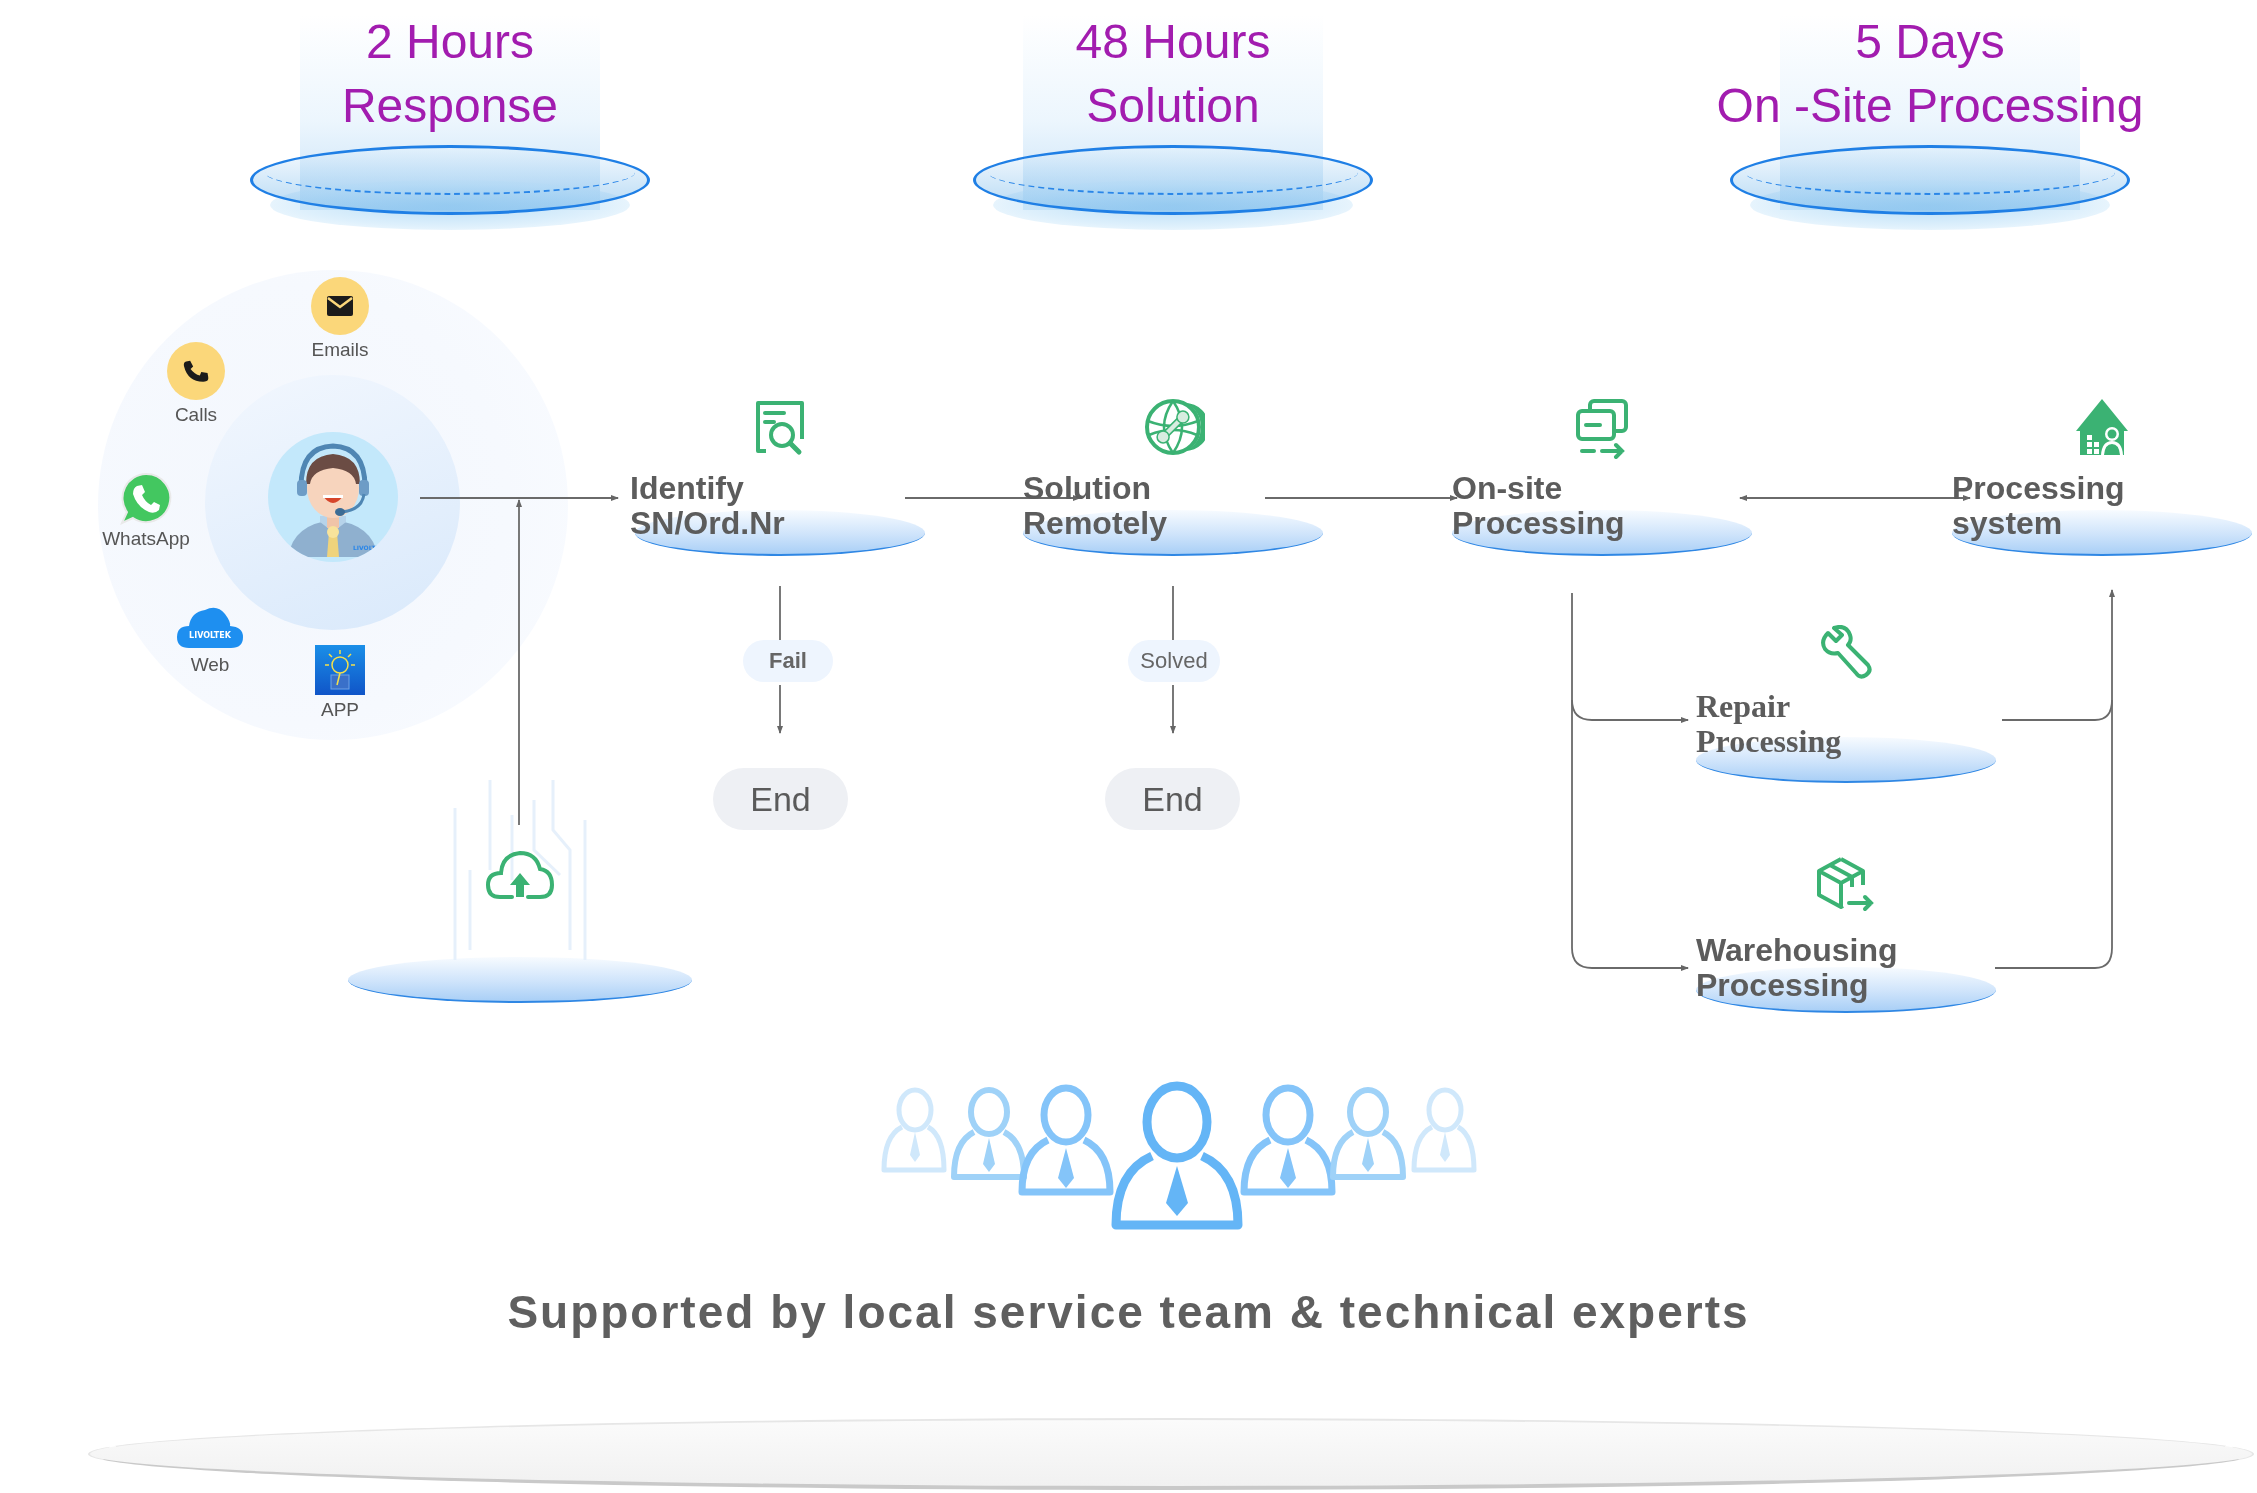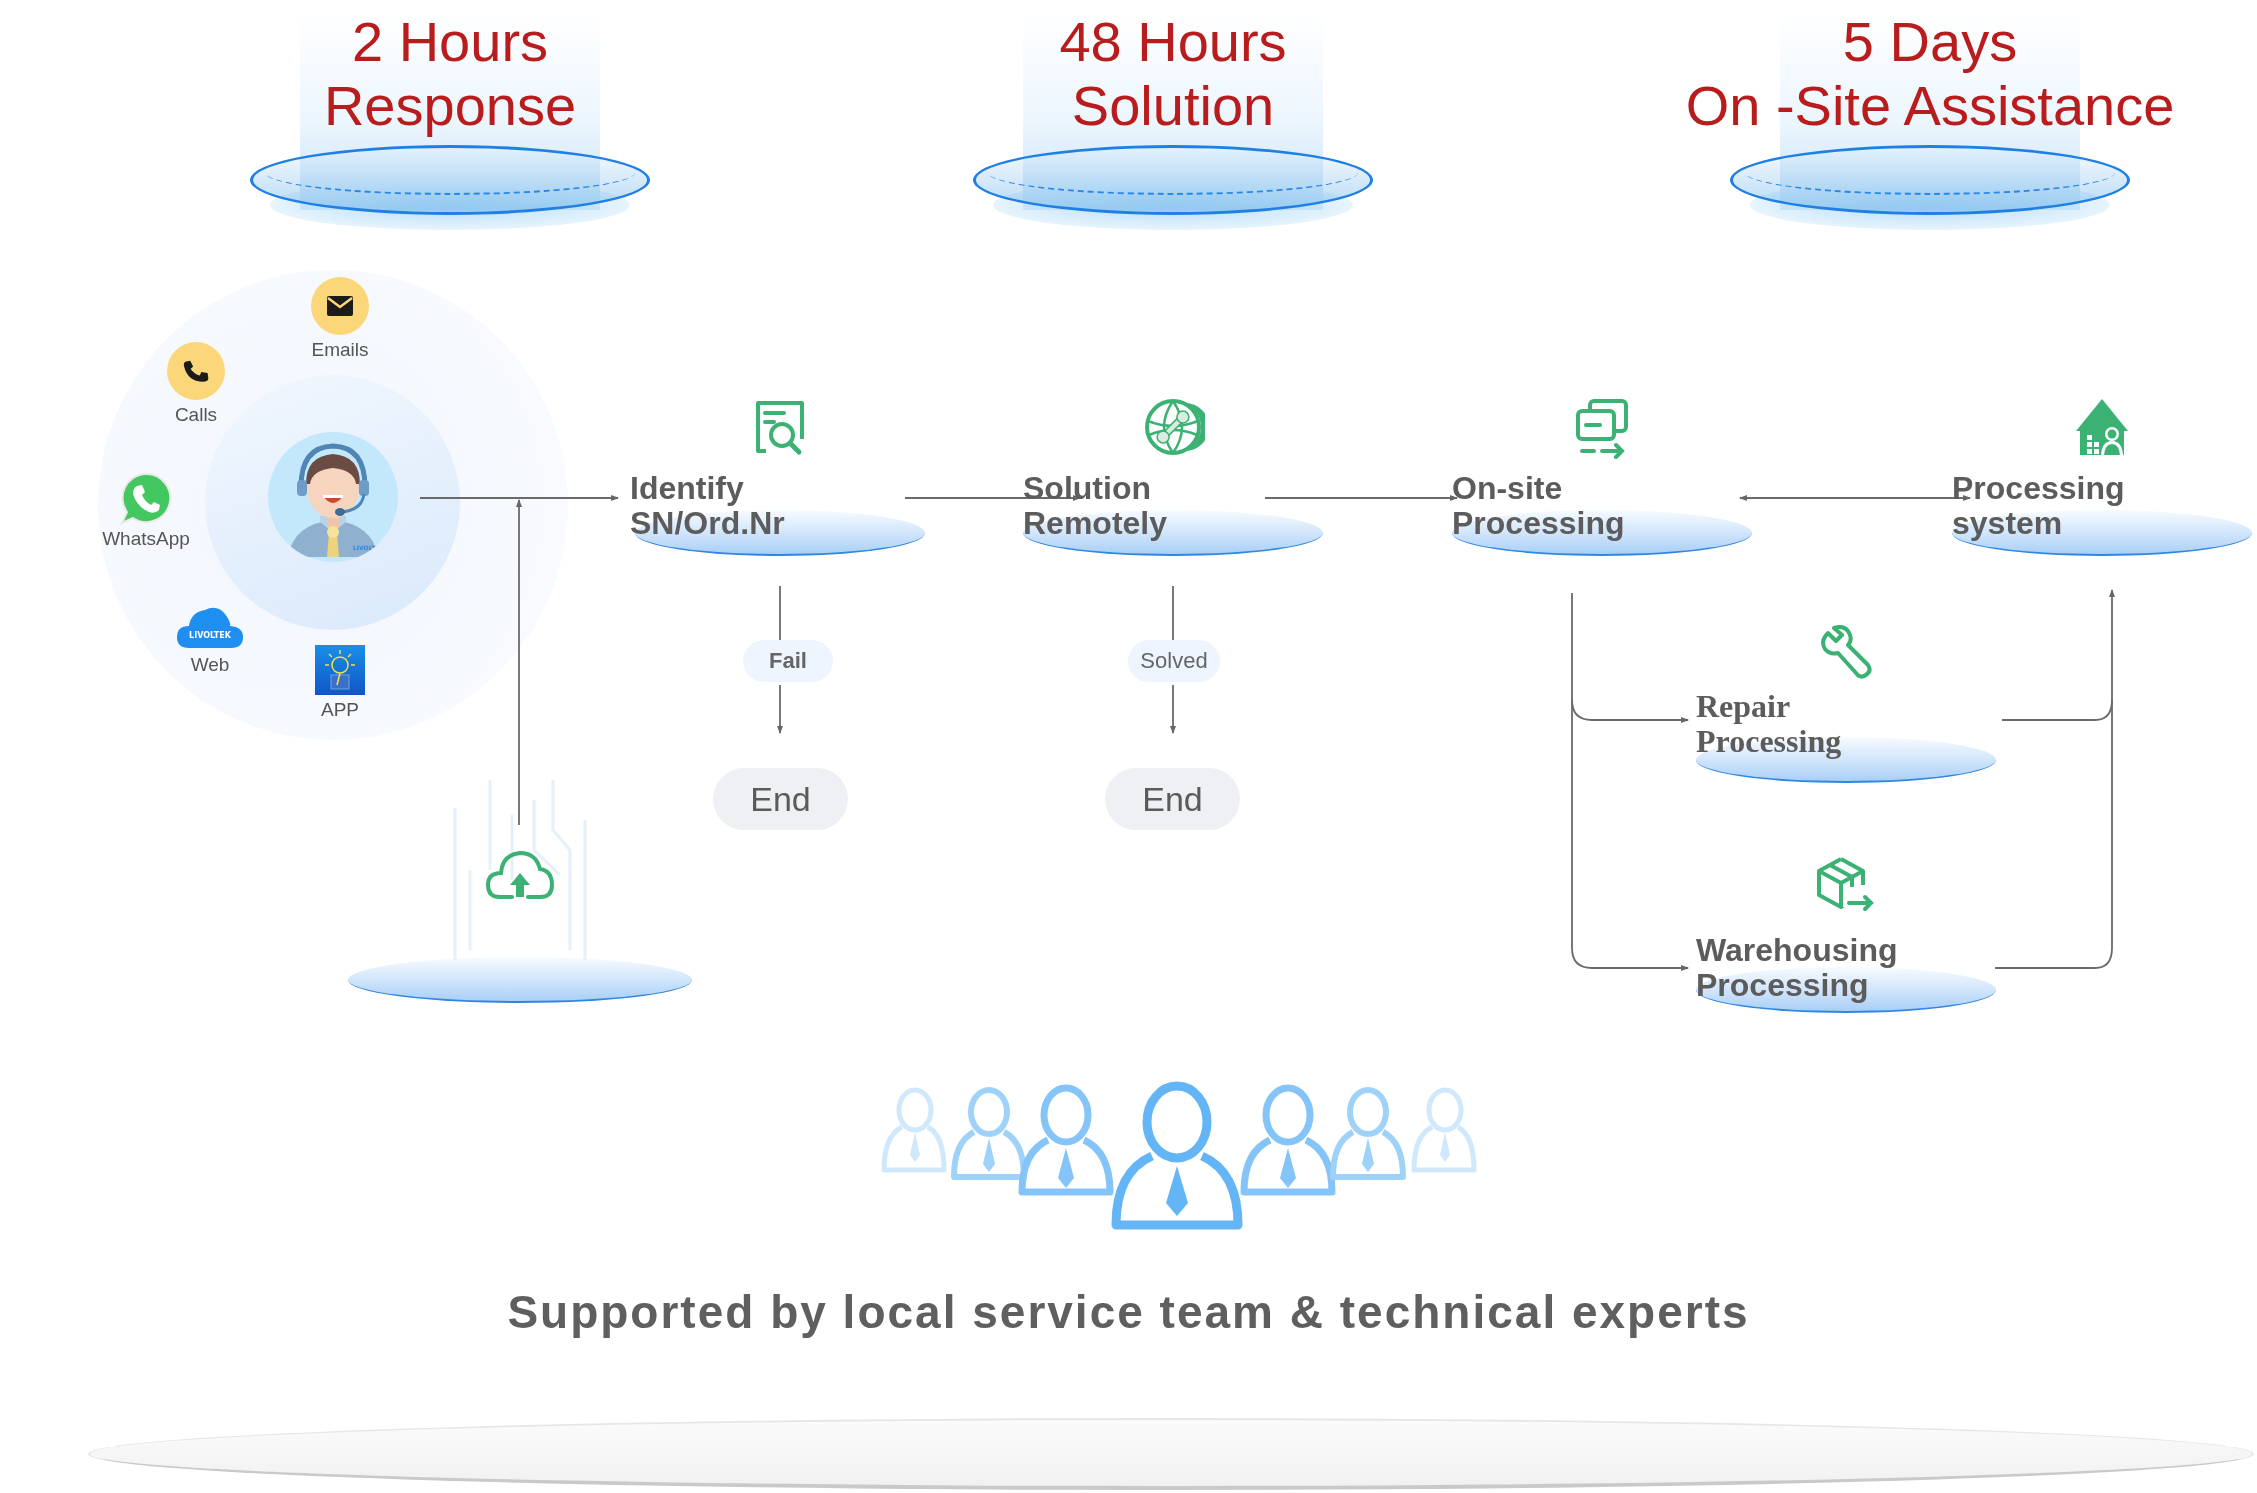--- a/index.html
+++ b/index.html
@@ -9,21 +9,21 @@
   
   .sla { position: absolute; width: 420px; height: 240px; }
   .sla .beam { position: absolute; left: 50%; transform: translateX(-50%); top: 15px; width: 300px; height: 195px;
     background: linear-gradient(to bottom, rgba(255,255,255,0) 0%, rgba(220,238,252,0.55) 55%, rgba(150,200,240,0.55) 100%); }
   .sla .disk-glow { position: absolute; left: 50%; transform: translateX(-50%); top: 180px; width: 360px; height: 50px; border-radius: 50%;
     background: radial-gradient(ellipse at center, rgba(170,215,245,0.85) 0%, rgba(200,230,250,0.6) 60%, rgba(255,255,255,0) 100%); }
   .sla .disk { position: absolute; left: 50%; transform: translateX(-50%); top: 145px; width: 400px; height: 70px; border-radius: 50%;
     border: 3px solid #1f7fe5; background: linear-gradient(to bottom, rgba(230,243,253,0.35), rgba(120,185,235,0.55)); }
   .sla .disk-inner { position: absolute; left: 50%; transform: translateX(-50%); top: 150px; width: 370px; height: 45px; border-radius: 50%;
     border-bottom: 2px dashed #2a86e8; }
-  .sla .title { position: absolute; left: 0; right: 0; top: 10px; text-align: center; font-size: 56px; line-height: 64px; color: #b91c1c; font-family: "Liberation Sans", sans-serif; }
+  .sla .title { position: absolute; left: 0; right: 0; top: 10px; text-align: center; font-size: 48px; line-height: 64px; color: #a21caf; font-family: "Liberation Sans", sans-serif; }
   .sla .title span { display: block; white-space: nowrap; }
 
   
   .outer-ring { position: absolute; left: 98px; top: 270px; width: 470px; height: 470px; border-radius: 50%;
     background: radial-gradient(circle at 40% 50%, #f3f7fd 0%, #f6f9fe 60%, #fafcff 100%); }
   .inner-ring { position: absolute; left: 205px; top: 375px; width: 255px; height: 255px; border-radius: 50%;
     background: linear-gradient(160deg, #f2f7fe 0%, #d9e9fb 100%); }
   .agent { position: absolute; left: 268px; top: 432px; width: 130px; height: 130px; border-radius: 50%; background: #c3e8fb; overflow: hidden; }
 
   .channel { position: absolute; text-align: center; }
@@ -74,21 +74,21 @@
     <span>Solution</span>
   </div>
 </div>
 <div class="sla" style="left:1720px; top:0;">
   <div class="beam"></div>
   <div class="disk-glow"></div>
   <div class="disk"></div>
   <div class="disk-inner"></div>
   <div class="title" style="left:-80px; right:-80px;">
     <span>5 Days</span>
-    <span>On -Site Assistance</span>
+    <span>On -Site Processing</span>
   </div>
 </div>
 
 <div class="outer-ring"></div>
 <div class="inner-ring"></div>
 <div class="agent">
   <svg width="130" height="130" viewBox="0 0 130 130">
     <path d="M20 125 Q25 92 65 88 Q105 92 110 125 Z" fill="#8fb0cf"></path>
     <path d="M52 90 L65 100 L78 90 L78 84 L52 84 Z" fill="#b6d3ea"></path>
     <rect x="59" y="84" width="12" height="12" fill="#f0c4a8"></rect>

